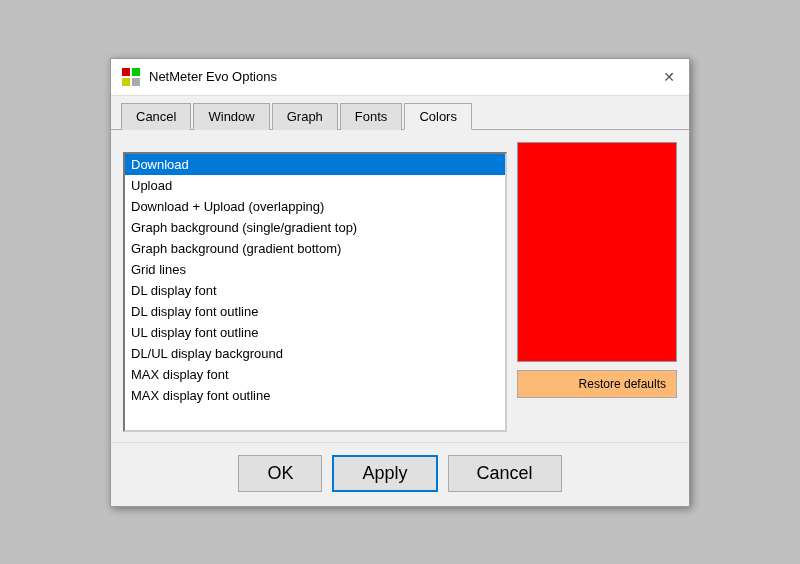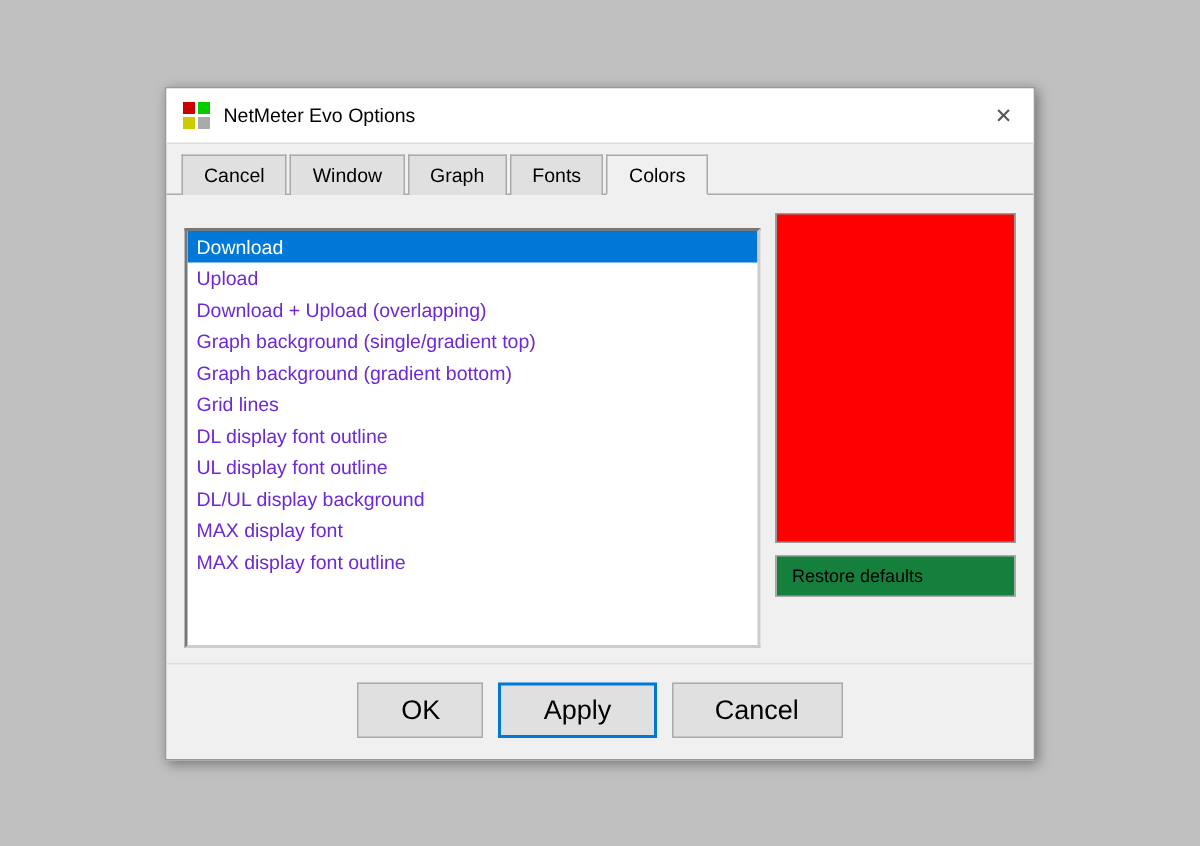--- a/index.html
+++ b/index.html
@@ -95,45 +95,45 @@
       height: 280px;
       overflow-y: scroll;
       position: relative;
       margin-top: 10px;
     }
     .list-item {
       padding: 3px 6px;
       cursor: pointer;
       white-space: nowrap;
       font-size: 13px;
-      color: #6d28d9;
+      color: #000000;
     }
     .list-item.selected {
       background: #0078d7;
       color: #fff;
     }
     .right-panel {
       width: 160px;
       display: flex;
       flex-direction: column;
       gap: 8px;
     }
     .color-preview {
       width: 160px;
       height: 220px;
       background: #ff0000;
       border: 1px solid #999;
     }
     .restore-btn {
       padding: 6px 10px;
       border: 1px solid #aaa;
-      background: #15803d;
+      background: #fdba74;
       cursor: pointer;
       font-size: 12px;
-      text-align: left;
+      text-align: right;
     }
     .footer {
       display: flex;
       justify-content: center;
       gap: 10px;
       padding: 12px 12px 14px 12px;
       background: #f0f0f0;
       border-top: 1px solid #ddd;
     }
     .footer-btn {
@@ -183,20 +183,21 @@
   <div class="content">
     <div class="main-area">
 
       <div class="list-container">
         <div class="list-item selected">Download</div>
         <div class="list-item">Upload</div>
         <div class="list-item">Download + Upload (overlapping)</div>
         <div class="list-item">Graph background (single/gradient top)</div>
         <div class="list-item">Graph background (gradient bottom)</div>
         <div class="list-item">Grid lines</div>
+        <div class="list-item">DL display font</div>
         <div class="list-item">DL display font outline</div>
         <div class="list-item">UL display font outline</div>
         <div class="list-item">DL/UL display background</div>
         <div class="list-item">MAX display font</div>
         <div class="list-item">MAX display font outline</div>
       </div>
 
       <div class="right-panel">
         <div class="color-preview" style="background: rgb(255, 0, 0);"></div>
         <button class="restore-btn">Restore defaults</button>

